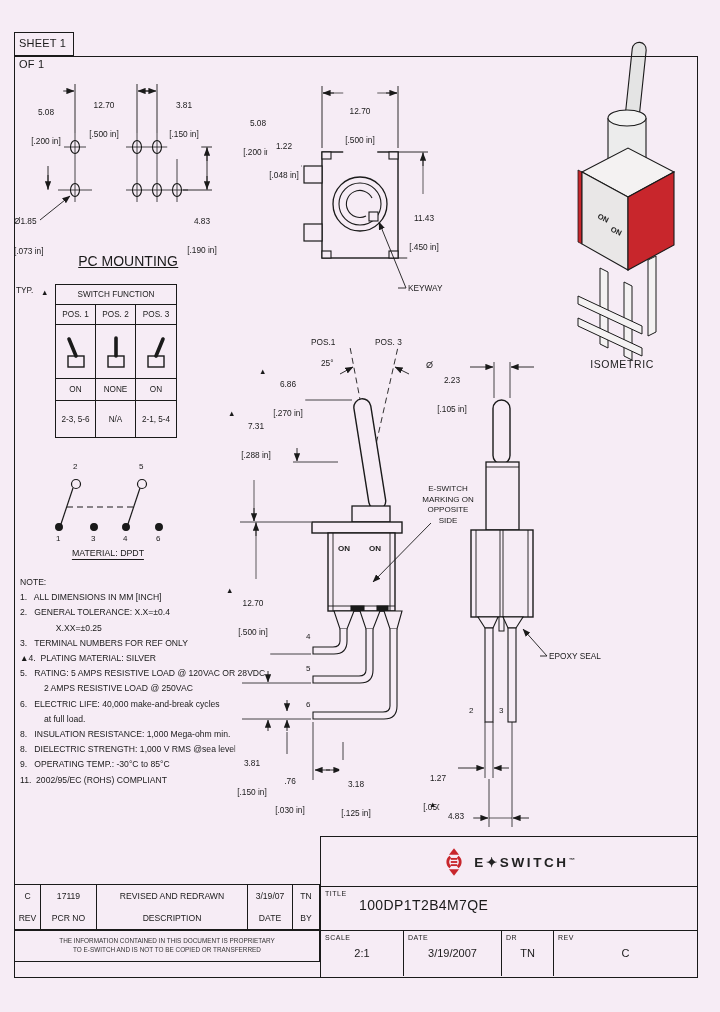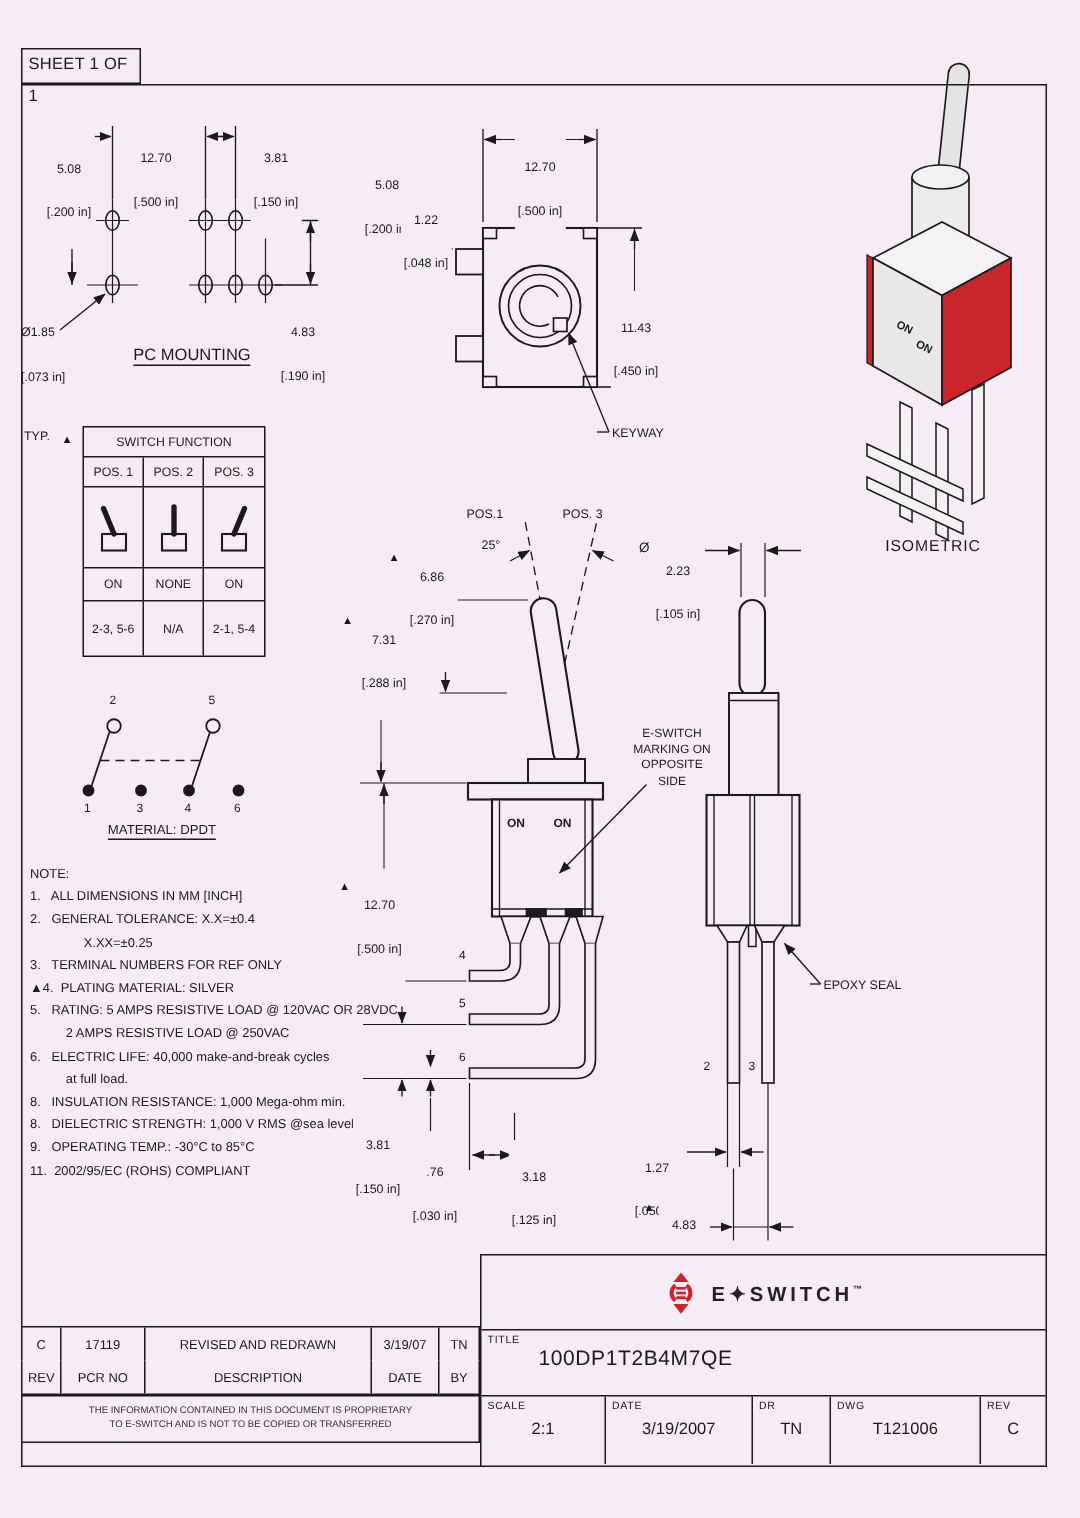--- a/index.html
+++ b/index.html
@@ -2,21 +2,21 @@
 <html style="--bg: #f6ecf5; --ink: #1a1a1a; --red: #c8262c;"><head>
 <meta charset="utf-8">
 <style>
   :root { --bg:#f6ecf5; --ink:#1a1a1a; --red:#c8262c; }
   * { margin:0; padding:0; box-sizing:border-box; }
   html,body { background:#eee; }
   .page { position:relative; width:720px; height:1012px; background:var(--bg);
           font-family:"Liberation Sans", sans-serif; color:var(--ink); overflow:hidden; }
   svg.art { position:absolute; left:0; top:0; color:var(--ink); }
   .frame { position:absolute; left:14px; top:56px; width:684px; height:922px; border:1.6px solid var(--ink); }
-  .sheet-box { position:absolute; left:14px; top:32px; width:80px; height:24px; border:1.6px solid var(--ink);
+  .sheet-box { position:absolute; left:14px; top:32px; width:60px; height:24px; border:1.6px solid var(--ink);
                font-size:11px; line-height:21px; padding-left:4px; letter-spacing:.2px; background:var(--bg); }
   .dim { position:absolute; transform:translateX(-50%); text-align:center; font-size:8.3px; line-height:9.8px;
          white-space:pre; background:var(--bg); padding:0 2px; z-index:3; }
   .lbl { position:absolute; font-size:8.3px; line-height:10px; white-space:pre; z-index:3; }
   .crit { position:absolute; font-size:7.5px; z-index:3; }
   .underl { border-bottom:1px solid var(--ink); padding-bottom:1px; }
   .ctr { transform:translateX(-50%); }
   .pin-num { position:absolute; font-size:8px; z-index:3; }
   
   .sf { position:absolute; left:55px; top:284px; width:122px; border:1.2px solid var(--ink);
@@ -311,21 +311,21 @@
   </div>
   <div class="lbl" style="left:14px; top:196px">
     <div>Ø1.85</div>
     <div>[.073 in]</div>
     <div style="padding-left:2px; margin-top:9px">TYP.</div>
   </div>
   <div class="dim" style="left:202px; top:197px">
     <div>4.83</div>
     <div>[.190 in]</div>
   </div>
-  <div class="lbl ctr underl" style="left:128px; top:232px; font-size:11px">PC MOUNTING</div>
+  <div class="lbl ctr underl" style="left:128px; top:256px; font-size:14px">PC MOUNTING</div>
 
   <div class="dim" style="left:258px; top:99px">
     <div>5.08</div>
     <div>[.200 in]</div>
   </div>
   <div class="dim" style="left:284px; top:122px">
     <div>1.22</div>
     <div>[.048 in]</div>
   </div>
   <div class="dim" style="left:360px; top:87px">
@@ -500,24 +500,20 @@
         <span class="val">2:1</span>
       </div>
       <div class="tb-cell" style="width:98px">
         <span class="tag">DATE</span>
         <span class="val">3/19/2007</span>
       </div>
       <div class="tb-cell" style="width:52px">
         <span class="tag">DR</span>
         <span class="val">TN</span>
       </div>
-      <div class="tb-cell" style="width:100px">
-        <span class="tag">DWG</span>
-        <span class="val">T121006</span>
-      </div>
       <div class="tb-cell" style="flex:1">
         <span class="tag">REV</span>
         <span class="val">C</span>
       </div>
     </div>
   </div>
 
 </div>
 
 </body></html>

